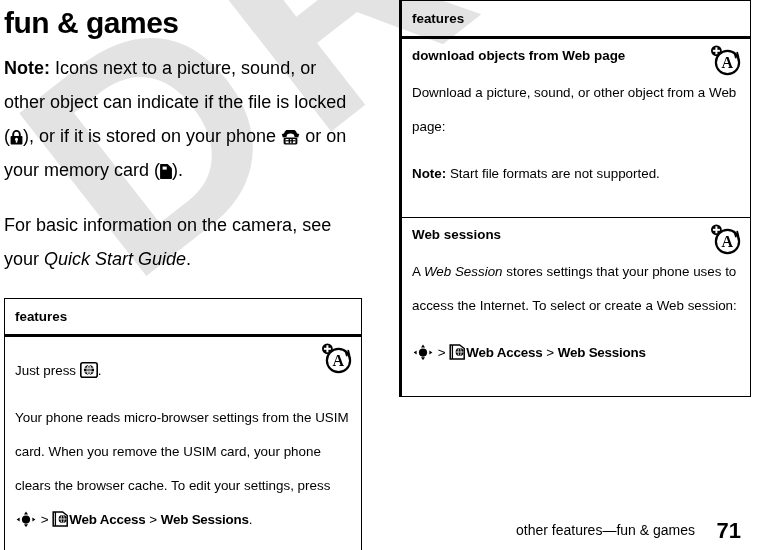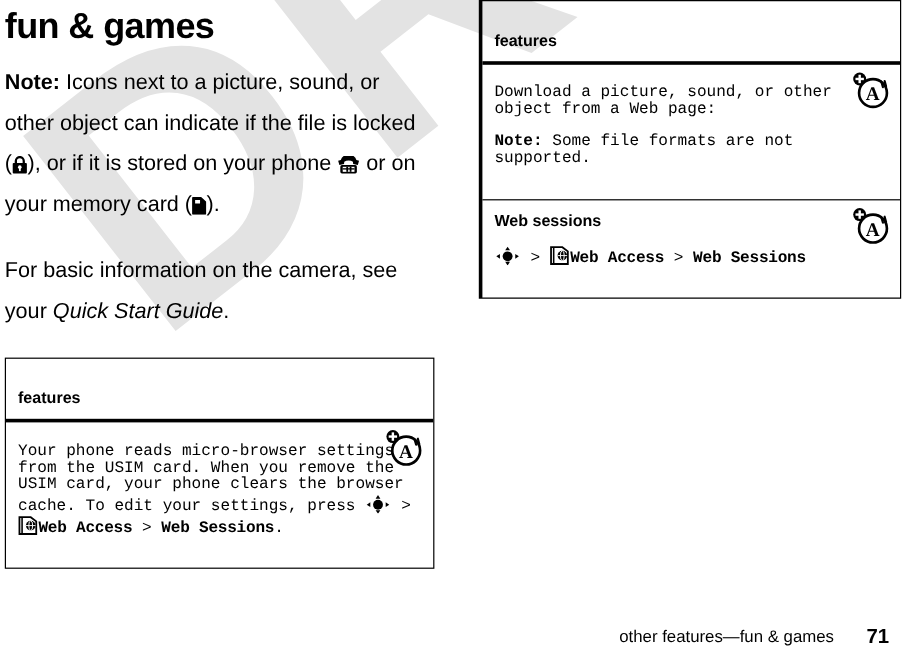--- a/index.html
+++ b/index.html
@@ -73,43 +73,42 @@
   
   .feature-table {
     position: relative;
     border: 1px solid #000;
     background: transparent;
     box-sizing: border-box;
   }
   .ft-header {
     font-size: 13.4px;
     font-weight: bold;
-    padding: 24px 10px 8px 10px;
+    padding: 9px 10px 8px 10px;
     border-bottom: 3px solid #000;
     line-height: 18px;
   }
   .ft-row {
     position: relative;
     padding: 7px 10px 12px 10px;
     box-sizing: border-box;
   }
   .ft-row + .ft-row {
     border-top: 1px solid #000;
   }
   .ft-row-title {
     font-size: 13.4px;
     font-weight: bold;
     line-height: 20px;
     padding-right: 46px;
   }
   .ft-para {
     font-size: 13.4px;
-    line-height: 14px;
+    line-height: 34px;
     margin-top: 11px;
-    font-family: Liberation Mono, monospace;
   }
   .ft-para.first { margin-top: 10px; }
 
   
   .row-badge {
     position: absolute;
     right: 7px;
     top: 4px;
     width: 34px;
     height: 34px;
@@ -159,21 +158,21 @@
     right: 56px;
     bottom: 0;
     font-size: 14px;
     line-height: 20px;
     white-space: nowrap;
   }
   #footer-page {
     position: absolute;
     right: 10px;
     bottom: -1px;
-    font-size: 17px;
+    font-size: 22px;
     font-weight: bold;
     line-height: 20px;
   }
 </style>
 </head>
 <body>
 
 <div id="watermark">
   <div class="draft-text">DRAFT</div>
 </div>
@@ -216,20 +215,28 @@
             <circle cx="18.5" cy="19.5" r="11.6" fill="none" stroke="#000" stroke-width="2.2"></circle>
             <text x="18.3" y="25.4" font-family="Liberation Serif, serif" font-size="16" font-weight="bold" text-anchor="middle" fill="#000">A</text>
             <path d="M25.4,10.0 l1.4,4.6" stroke="#000" stroke-width="1.8" fill="none" stroke-linecap="round"></path>
             <path d="M28.2,9.6 l1.2,4.4" stroke="#000" stroke-width="1.8" fill="none" stroke-linecap="round"></path>
             <circle cx="7.4" cy="7.8" r="5.4" fill="#000"></circle>
             <rect x="6.4" y="4.3" width="2.0" height="7.0" fill="#fff"></rect>
             <rect x="3.9" y="6.8" width="7.0" height="2.0" fill="#fff"></rect>
           </svg>
         </div>
 
+        <p class="ft-para first">
+          <span>Just press </span><span class="iglyph"><svg width="18" height="16" viewBox="0 0 18 16">
+                <rect x="0.8" y="0.8" width="16.4" height="14.4" rx="2.0" fill="none" stroke="#000" stroke-width="1.6"></rect>
+                <circle cx="9.0" cy="8.0" r="5.1" fill="#000"></circle>
+                <ellipse cx="9.0" cy="8.0" rx="2.0" ry="5.1" fill="none" stroke="#fff" stroke-width="0.9"></ellipse>
+                <path d="M3.9,6.2 h10.2 M3.9,9.8 h10.2 M9.0,2.9 v10.2" stroke="#fff" stroke-width="0.9"></path>
+              </svg></span><span>.</span>
+        </p>
 
         <p class="ft-para">
           <span>Your phone reads micro-browser settings from the USIM card. When you remove the USIM card, your phone clears the browser cache. To edit your settings, press </span><span class="iglyph"><svg width="22" height="16" viewBox="0 0 22 16">
                 <circle cx="11" cy="8.6" r="4.1" fill="#000"></circle>
                 <path d="M11,0.6 l2.0,3.0 h-4.0 z" fill="#000"></path>
                 <path d="M11,16.2 l2.0,-3.0 h-4.0 z" fill="#000"></path>
                 <path d="M1.6,8.6 l3.0,-2.0 v4.0 z" fill="#000"></path>
                 <path d="M20.4,8.6 l-3.0,-2.0 v4.0 z" fill="#000"></path>
               </svg></span><span class="navsep"> &gt; </span><span class="iglyph"><svg width="17" height="16" viewBox="0 0 17 16">
                 <path d="M1.2,1.0 h9.4 l4.6,3.5 v10.5 h-14.0 z" fill="none" stroke="#000" stroke-width="1.5"></path>
@@ -253,43 +260,47 @@
           <svg width="34" height="34" viewBox="0 0 34 34">
             <circle cx="18.5" cy="19.5" r="11.6" fill="none" stroke="#000" stroke-width="2.2"></circle>
             <text x="18.3" y="25.4" font-family="Liberation Serif, serif" font-size="16" font-weight="bold" text-anchor="middle" fill="#000">A</text>
             <path d="M25.4,10.0 l1.4,4.6" stroke="#000" stroke-width="1.8" fill="none" stroke-linecap="round"></path>
             <path d="M28.2,9.6 l1.2,4.4" stroke="#000" stroke-width="1.8" fill="none" stroke-linecap="round"></path>
             <circle cx="7.4" cy="7.8" r="5.4" fill="#000"></circle>
             <rect x="6.4" y="4.3" width="2.0" height="7.0" fill="#fff"></rect>
             <rect x="3.9" y="6.8" width="7.0" height="2.0" fill="#fff"></rect>
           </svg>
         </div>
+        <div class="ft-row-title">download objects from Web page</div>
 
         <p class="ft-para first">Download a picture, sound, or other object from a Web page:</p>
 
 
         <p class="ft-para">
-          <span class="bold">Note:</span><span> Some file formats are not supported.</span>
+          <span class="bold">Note:</span><span> Start file formats are not supported.</span>
         </p>
       </div>
 
       <div class="ft-row">
         <div class="row-badge">
           <svg width="34" height="34" viewBox="0 0 34 34">
             <circle cx="18.5" cy="19.5" r="11.6" fill="none" stroke="#000" stroke-width="2.2"></circle>
             <text x="18.3" y="25.4" font-family="Liberation Serif, serif" font-size="16" font-weight="bold" text-anchor="middle" fill="#000">A</text>
             <path d="M25.4,10.0 l1.4,4.6" stroke="#000" stroke-width="1.8" fill="none" stroke-linecap="round"></path>
             <path d="M28.2,9.6 l1.2,4.4" stroke="#000" stroke-width="1.8" fill="none" stroke-linecap="round"></path>
             <circle cx="7.4" cy="7.8" r="5.4" fill="#000"></circle>
             <rect x="6.4" y="4.3" width="2.0" height="7.0" fill="#fff"></rect>
             <rect x="3.9" y="6.8" width="7.0" height="2.0" fill="#fff"></rect>
           </svg>
         </div>
         <div class="ft-row-title">Web sessions</div>
 
+        <p class="ft-para first">
+          <span>A </span><span class="ital">Web Session</span><span> stores settings that your phone uses to access the Internet. To select or create a Web session:</span>
+        </p>
 
         <p class="ft-para">
           <span class="iglyph"><svg width="22" height="16" viewBox="0 0 22 16">
                 <circle cx="11" cy="8.6" r="4.1" fill="#000"></circle>
                 <path d="M11,0.6 l2.0,3.0 h-4.0 z" fill="#000"></path>
                 <path d="M11,16.2 l2.0,-3.0 h-4.0 z" fill="#000"></path>
                 <path d="M1.6,8.6 l3.0,-2.0 v4.0 z" fill="#000"></path>
                 <path d="M20.4,8.6 l-3.0,-2.0 v4.0 z" fill="#000"></path>
               </svg></span><span class="navsep"> &gt; </span><span class="iglyph"><svg width="17" height="16" viewBox="0 0 17 16">
                 <path d="M1.2,1.0 h9.4 l4.6,3.5 v10.5 h-14.0 z" fill="none" stroke="#000" stroke-width="1.5"></path>

